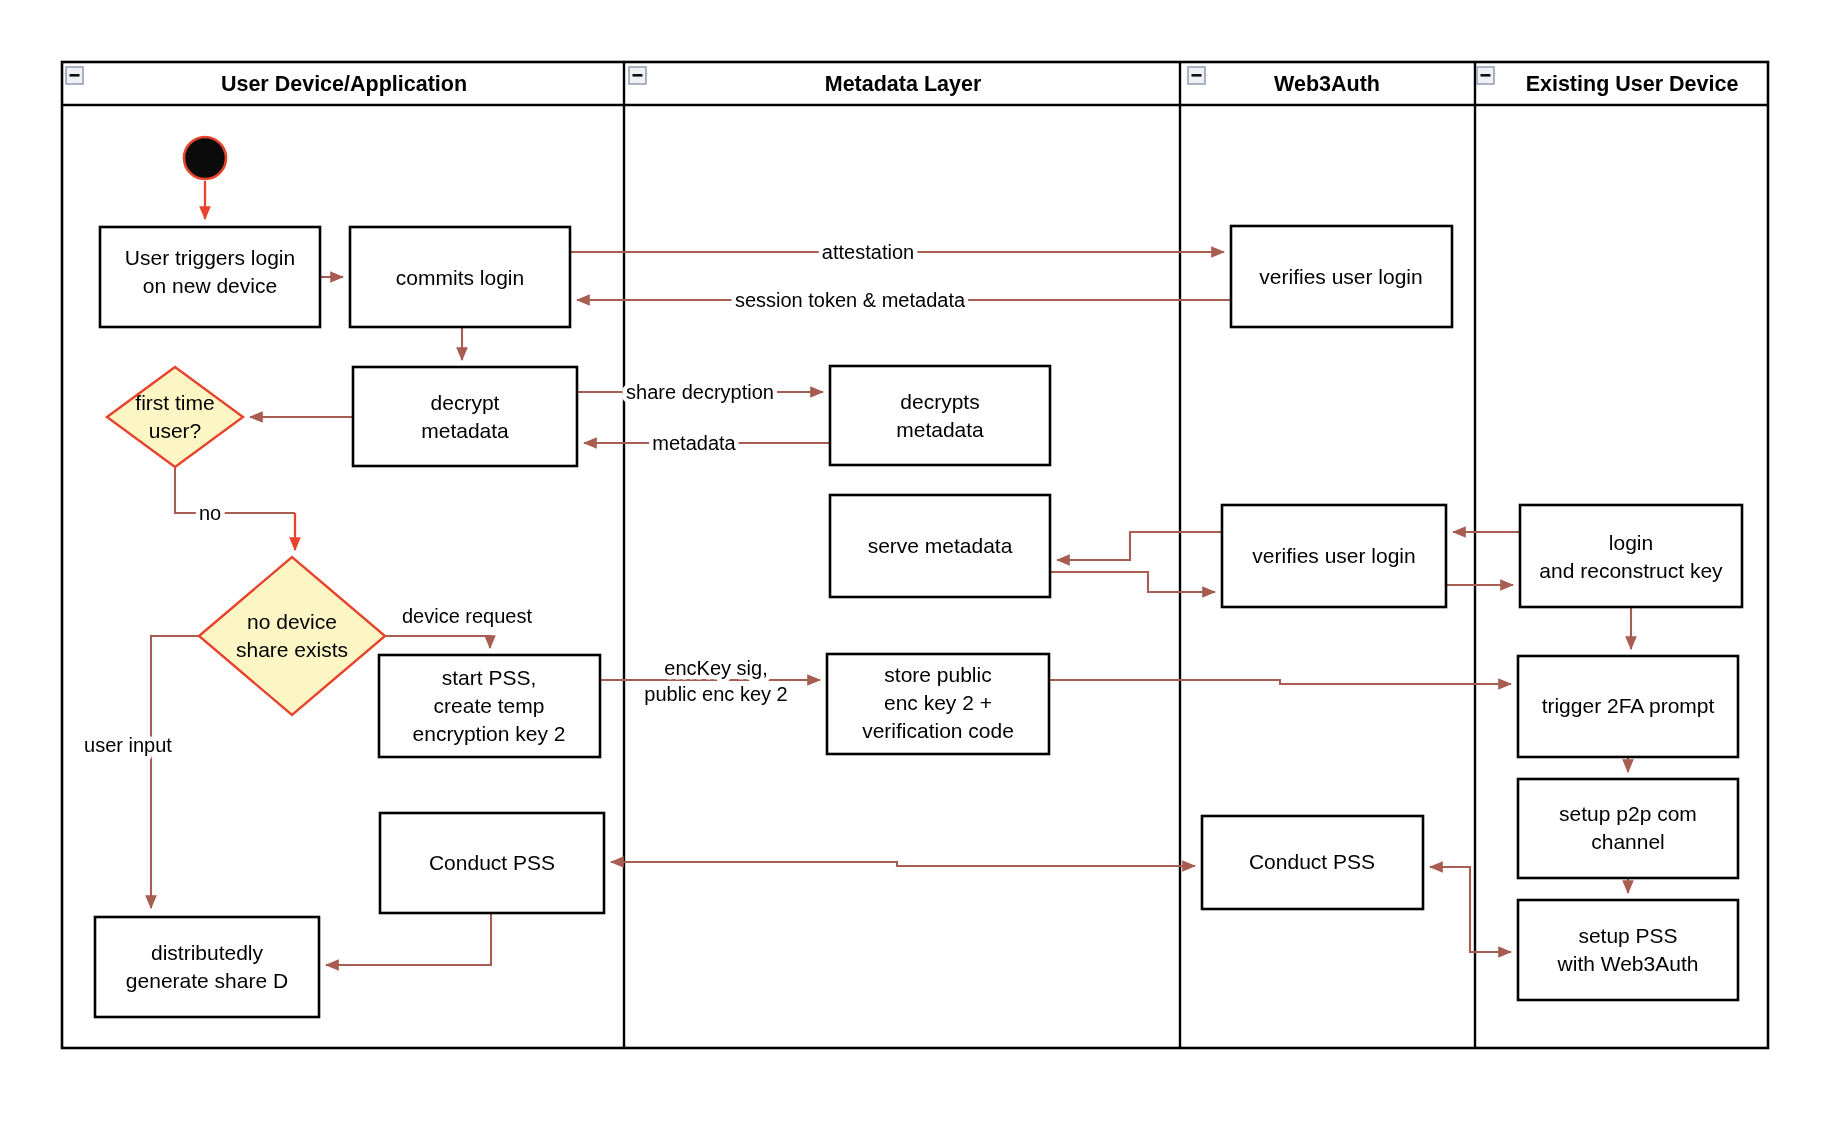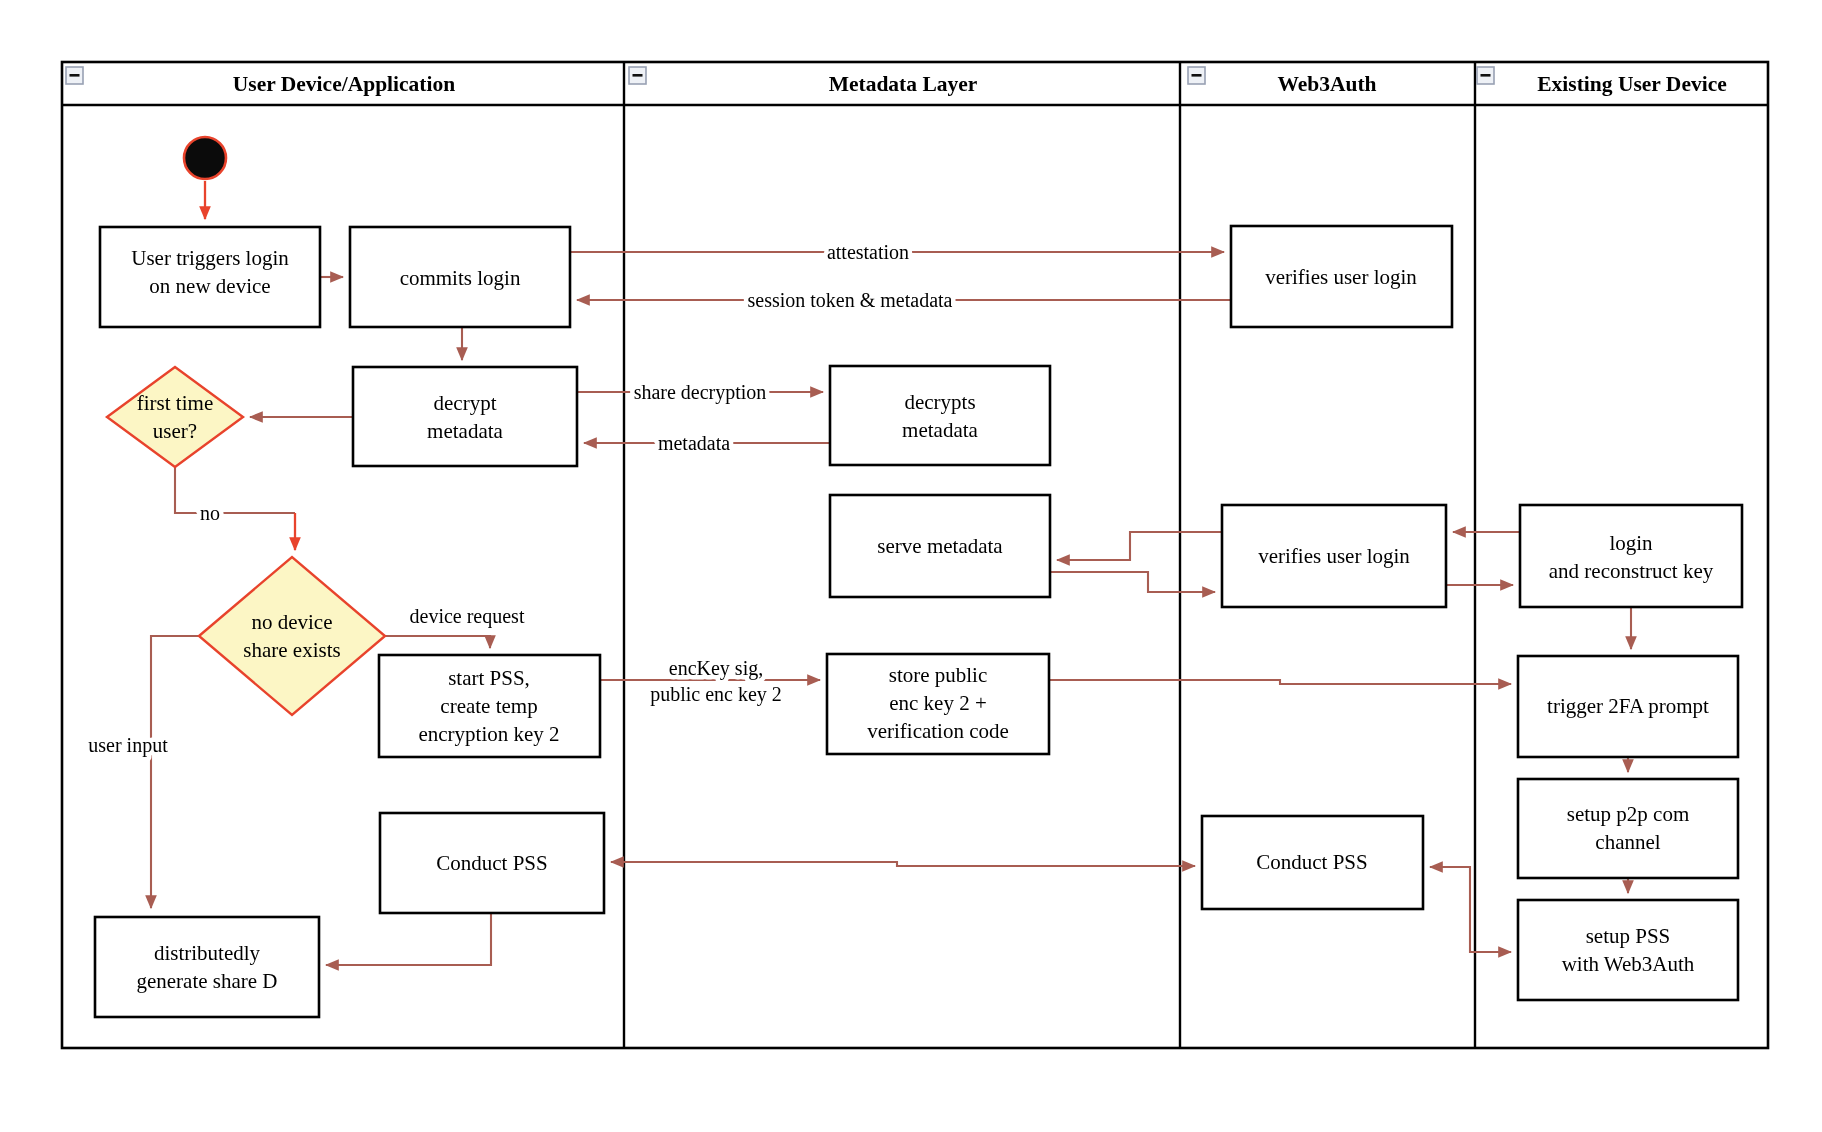--- a/index.html
+++ b/index.html
@@ -1,17 +1,17 @@
 <!DOCTYPE html>
 <html style="--connector: #A85D52; --highlight: #E8432C; --decision-fill: #FCF6C5; --decision-border: #E8432C; --node-fill: #FFFFFF; --node-border: #000000;"><head>
 <meta charset="utf-8">
 <style>
   html,body{margin:0;padding:0;background:#ffffff;}
   .stage{position:relative;width:1822px;height:1132px;background:#fff;overflow:hidden;
-         font-family:Liberation Serif, serif;}
+         font-family:Liberation Sans, sans-serif;}
   svg{position:absolute;left:0;top:0;}
   .frame{fill:none;stroke:#000;stroke-width:2.6;}
   .laneline{stroke:#000;stroke-width:2.4;}
   .node{fill:var(--node-fill,#fff);stroke:var(--node-border,#000);stroke-width:2.6;}
   .decision{fill:var(--decision-fill,#FCF6C5);stroke:var(--decision-border,#E8432C);stroke-width:2.4;}
   .edge{fill:none;stroke:var(--connector,#A85D52);stroke-width:2.1;}
   .edge-bright{fill:none;stroke:var(--highlight,#E8432C);stroke-width:2.3;}
   .ntext{font-size:21px;fill:#000;text-anchor:middle;}
   .lane-title{font-size:21.5px;font-weight:bold;fill:#000;text-anchor:middle;}
   .elabel{font-size:20px;fill:#000;text-anchor:middle;paint-order:stroke;stroke:#fff;

